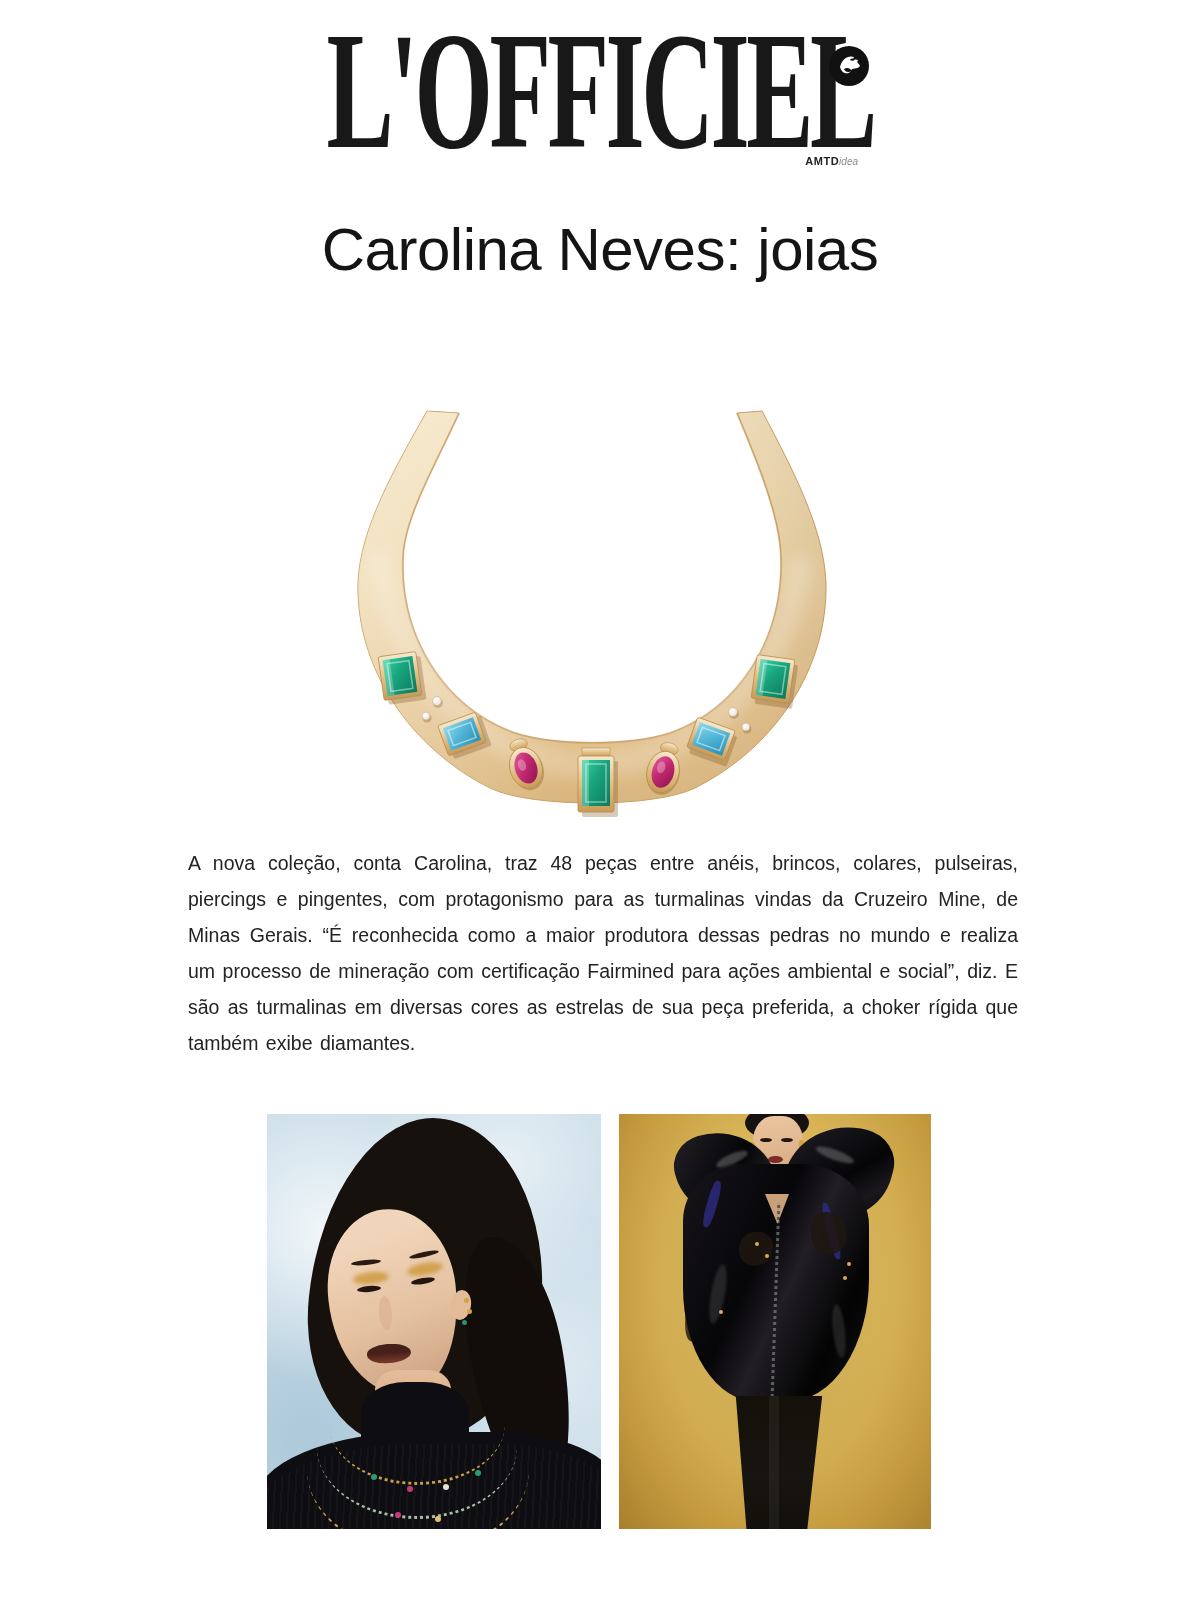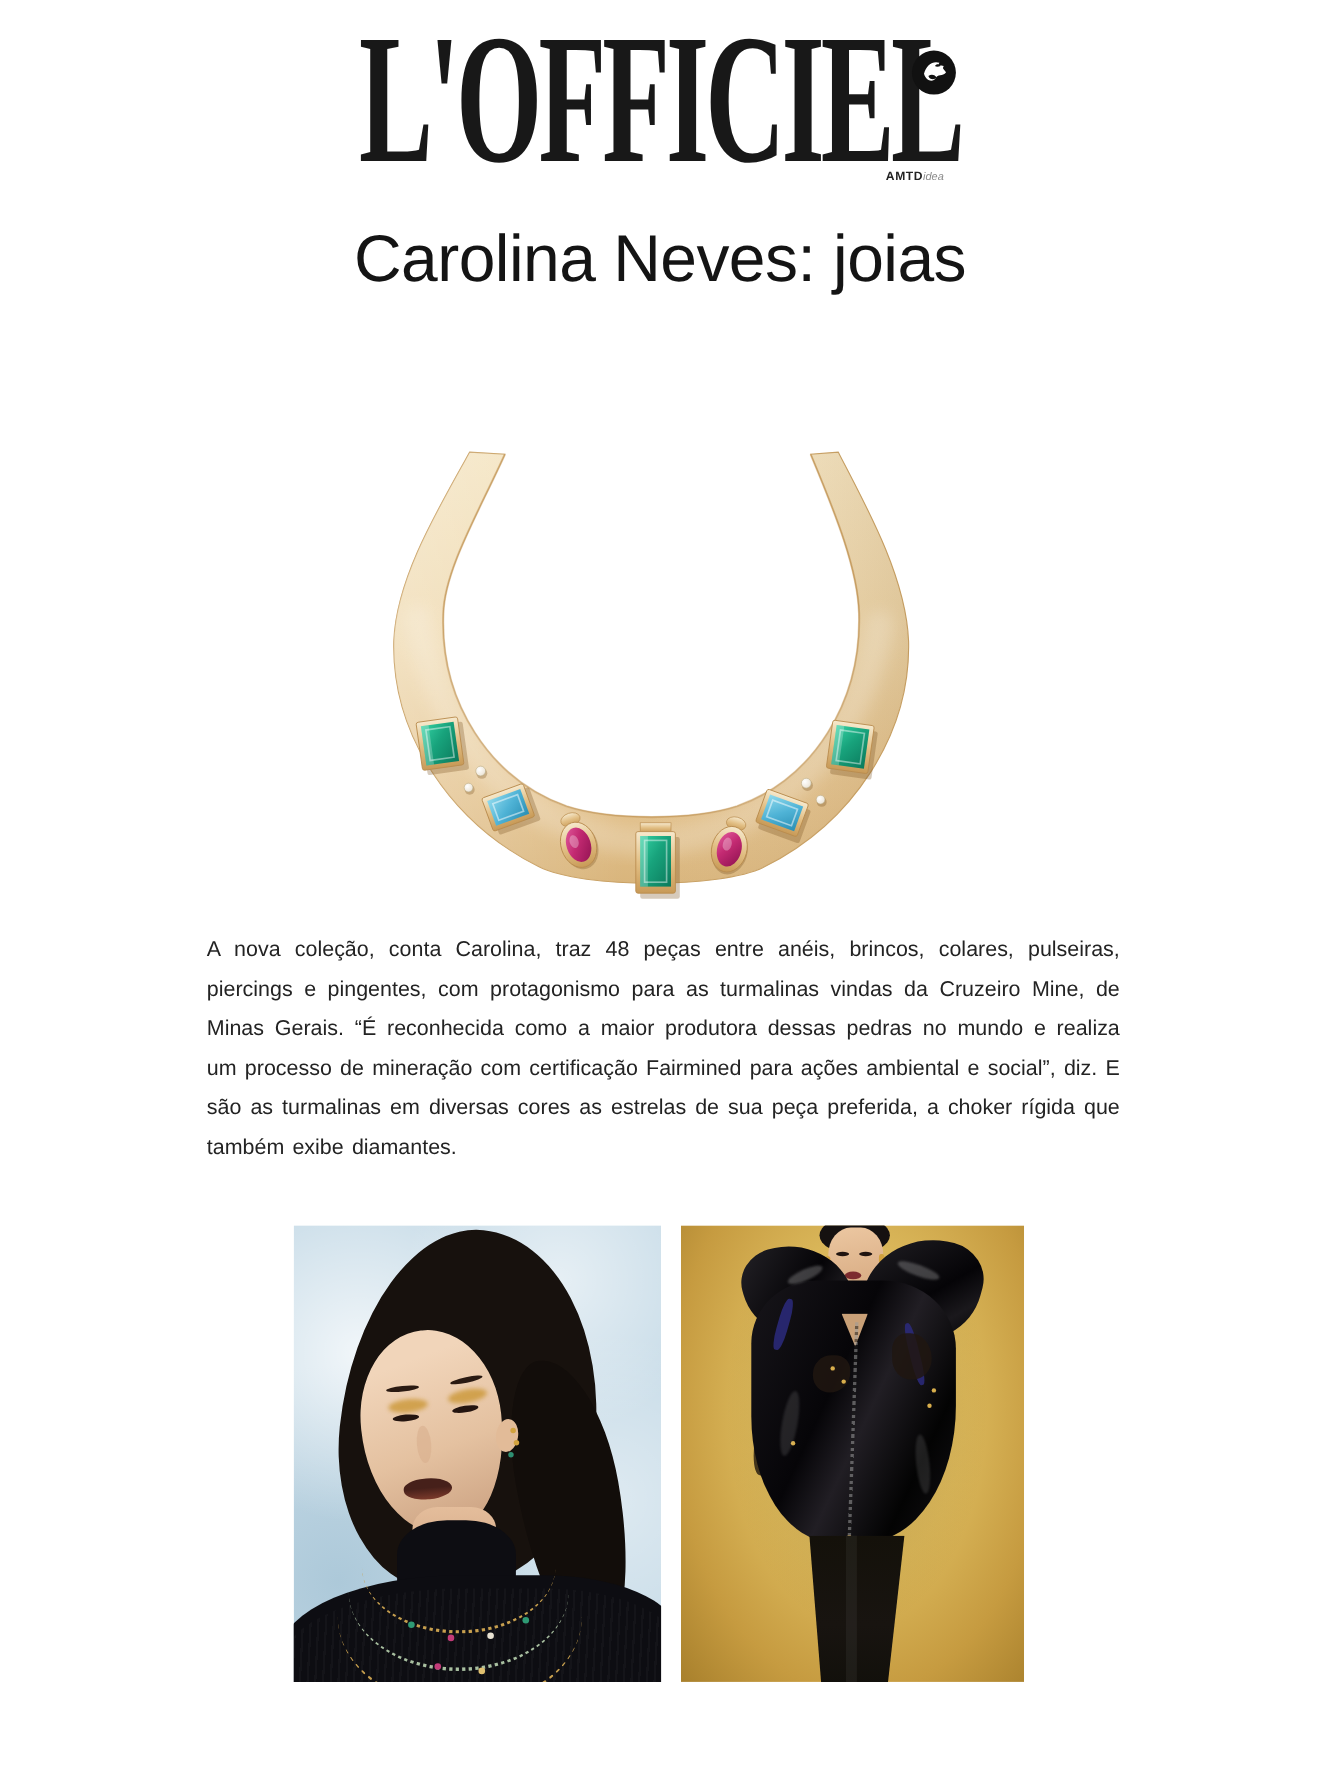--- a/index.html
+++ b/index.html
@@ -128,21 +128,21 @@
     <circle cx="21" cy="21" r="20" fill="#111"></circle>
     <path d="M12 22 C14 14 20 10 26 12 C24 15 27 14 30 15 C28 18 31 18 32 21 C29 25 24 22 23 26 C20 30 14 29 12 22 Z" fill="#fff"></path>
     <path d="M16 24 C19 22 22 23 24 26 C20 28 17 27 16 24 Z" fill="#111"></path>
     <path d="M22 15 C23 13 26 13 27 15 C25 16 23 16 22 15 Z" fill="#111"></path>
   </svg>
 
   <div class="amtd-line">
     <span class="brand">AMTD</span><span class="suffix">idea</span>
   </div>
 
-  <h1 class="headline" style="margin:0;font-weight:500;">
+  <h1 class="headline" style="margin:15px;font-weight:500;">
     <span>Carolina Neves: joias</span><br>
   </h1>
 
   <svg class="necklace" viewBox="0 0 500 432">
     <defs>
       <linearGradient id="gold" x1="0" y1="0" x2="0" y2="1">
         <stop offset="0" stop-color="#f4e4c1"></stop>
         <stop offset="0.45" stop-color="#eed7ab"></stop>
         <stop offset="0.8" stop-color="#e3c28d"></stop>
         <stop offset="1" stop-color="#d9b57c"></stop>

